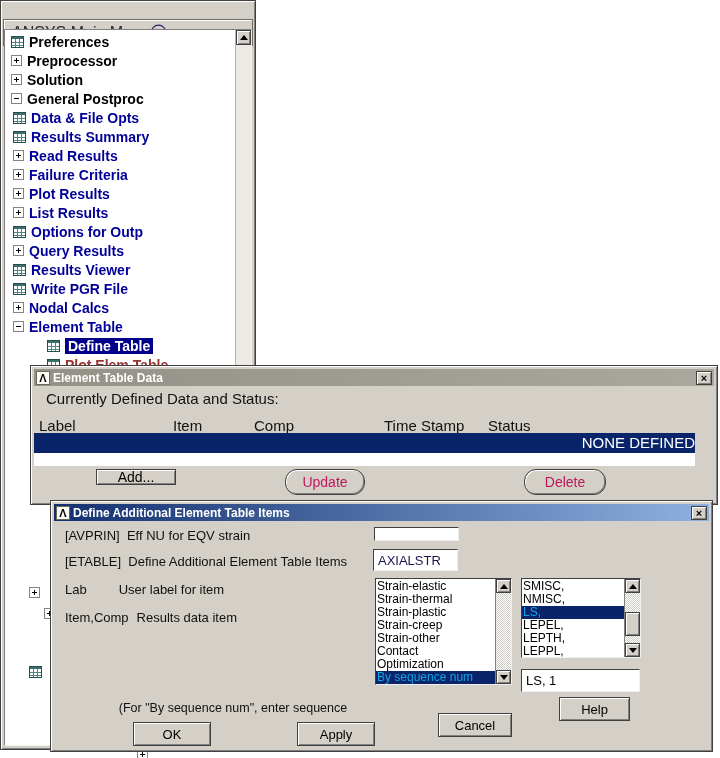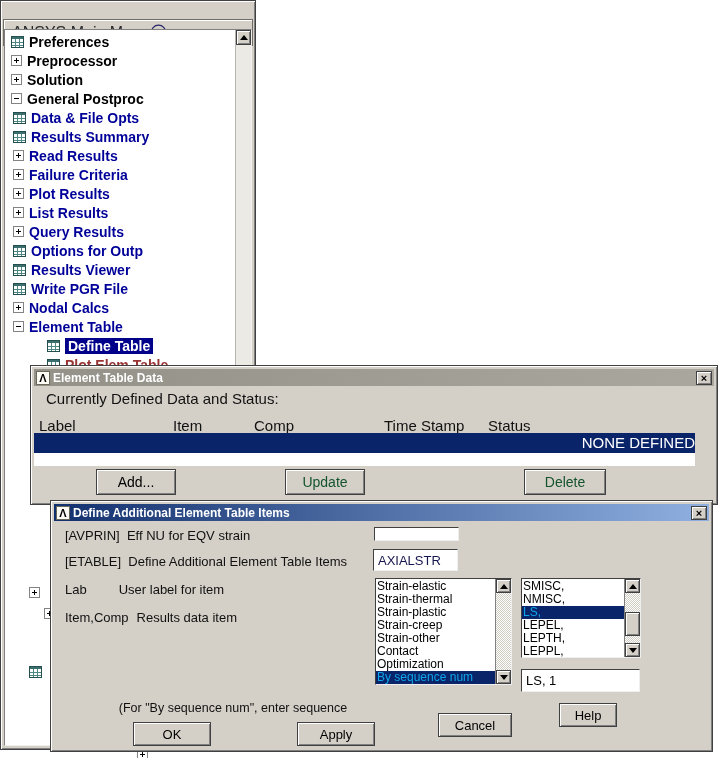--- a/index.html
+++ b/index.html
@@ -22,21 +22,21 @@
              text-align:center; flex-shrink:0; }
   .closebtn { width:16px; height:14px; background:#d4d0c8; border:1px solid #404040;
               box-shadow: inset 1px 1px 0 #fff, inset -1px -1px 0 #808080;
               font-size:11px; font-weight:bold; color:#000; line-height:12px;
               text-align:center; flex-shrink:0; }
 
   .btn { position:absolute; background:#d4d0c8; border:1px solid #404040;
          box-shadow: inset 1px 1px 0 #ffffff, inset -1px -1px 0 #808080;
          display:flex; align-items:center; justify-content:center;
          font-size:14px; color:#000; }
-  .btn.disabled { color:#14532d; }
+  .btn.disabled { color:#be185d;border-radius:12px; }
   .sunkenfield { position:absolute; background:#fff; border:1px solid #404040;
                  border-right-color:#efefef; border-bottom-color:#efefef;
                  font-family:"Liberation Sans",sans-serif; }
   input.sunkenfield { padding:2px 4px; font-size:13px; color:#16164e; }
 
   
   #menuwin { left:0; top:0; width:256px; height:750px; z-index:1; }
   .menu-titlebar { position:absolute; top:18px; left:2px; right:2px; height:27px;
                    border:1px solid #6f6d66; box-shadow: inset 1px 1px 0 #fff;
                    display:flex; align-items:center; 
@@ -165,26 +165,26 @@
           </div>
         <div class="trow lvl1">
           <span class="ico box plus"></span>
           <span class="lbl navy">Plot Results</span>
           </div>
         <div class="trow lvl1">
           <span class="ico box plus"></span>
           <span class="lbl navy">List Results</span>
           </div>
         <div class="trow lvl1">
+          <span class="ico grid"></span>
+          <span class="lbl navy">Options for Outp</span>
+          </div>
+        <div class="trow lvl1">
           <span class="ico box plus"></span>
           <span class="lbl navy">Query Results</span>
-          </div>
-        <div class="trow lvl1">
-          <span class="ico grid"></span>
-          <span class="lbl navy">Options for Outp</span>
           </div>
         <div class="trow lvl1">
           <span class="ico grid"></span>
           <span class="lbl navy">Results Viewer</span>
           </div>
         <div class="trow lvl1">
           <span class="ico grid"></span>
           <span class="lbl navy">Write PGR File</span>
           </div>
         <div class="trow lvl1">
@@ -232,21 +232,21 @@
     </div>
     <div class="heading">Currently Defined Data and Status:</div>
     <span class="hdr" style="left:8px">Label</span>
     <span class="hdr" style="left:142px">Item</span>
     <span class="hdr" style="left:223px">Comp</span>
     <span class="hdr" style="left:353px">Time Stamp</span>
     <span class="hdr" style="left:457px">Status</span>
     <div class="listarea">
       <div class="rowsel">NONE DEFINED</div>
     </div>
-    <div class="btn" style="left:65px;top:103px;width:80px;height:26px">Add...</div>
+    <div class="btn" style="left:65px;top:103px;width:80px;height:16px">Add...</div>
     <div class="btn disabled" style="left:254px;top:103px;width:80px;height:26px">Update</div>
     <div class="btn disabled" style="left:493px;top:103px;width:82px;height:26px">Delete</div>
   </div>
 
   <div id="dlg2" class="winframe">
     <div class="titlebar active">
       <span class="appicon">Λ</span>
       <span class="ttext">Define Additional Element Table Items</span>
       <span class="closebtn">×</span>
     </div>
@@ -309,16 +309,16 @@
 
     <div id="note">
       <div>(For "By sequence num", enter sequence</div>
       
       
     </div>
 
     <div class="btn" style="left:82px;top:221px;width:78px;height:24px">OK</div>
     <div class="btn" style="left:246px;top:221px;width:78px;height:24px">Apply</div>
     <div class="btn" style="left:387px;top:212px;width:74px;height:24px">Cancel</div>
-    <div class="btn" style="left:508px;top:202px;width:58px;height:24px">Help</div>
+    <div class="btn" style="left:508px;top:196px;width:71px;height:24px">Help</div>
   </div>
 
 </div>
 
 </body></html>

